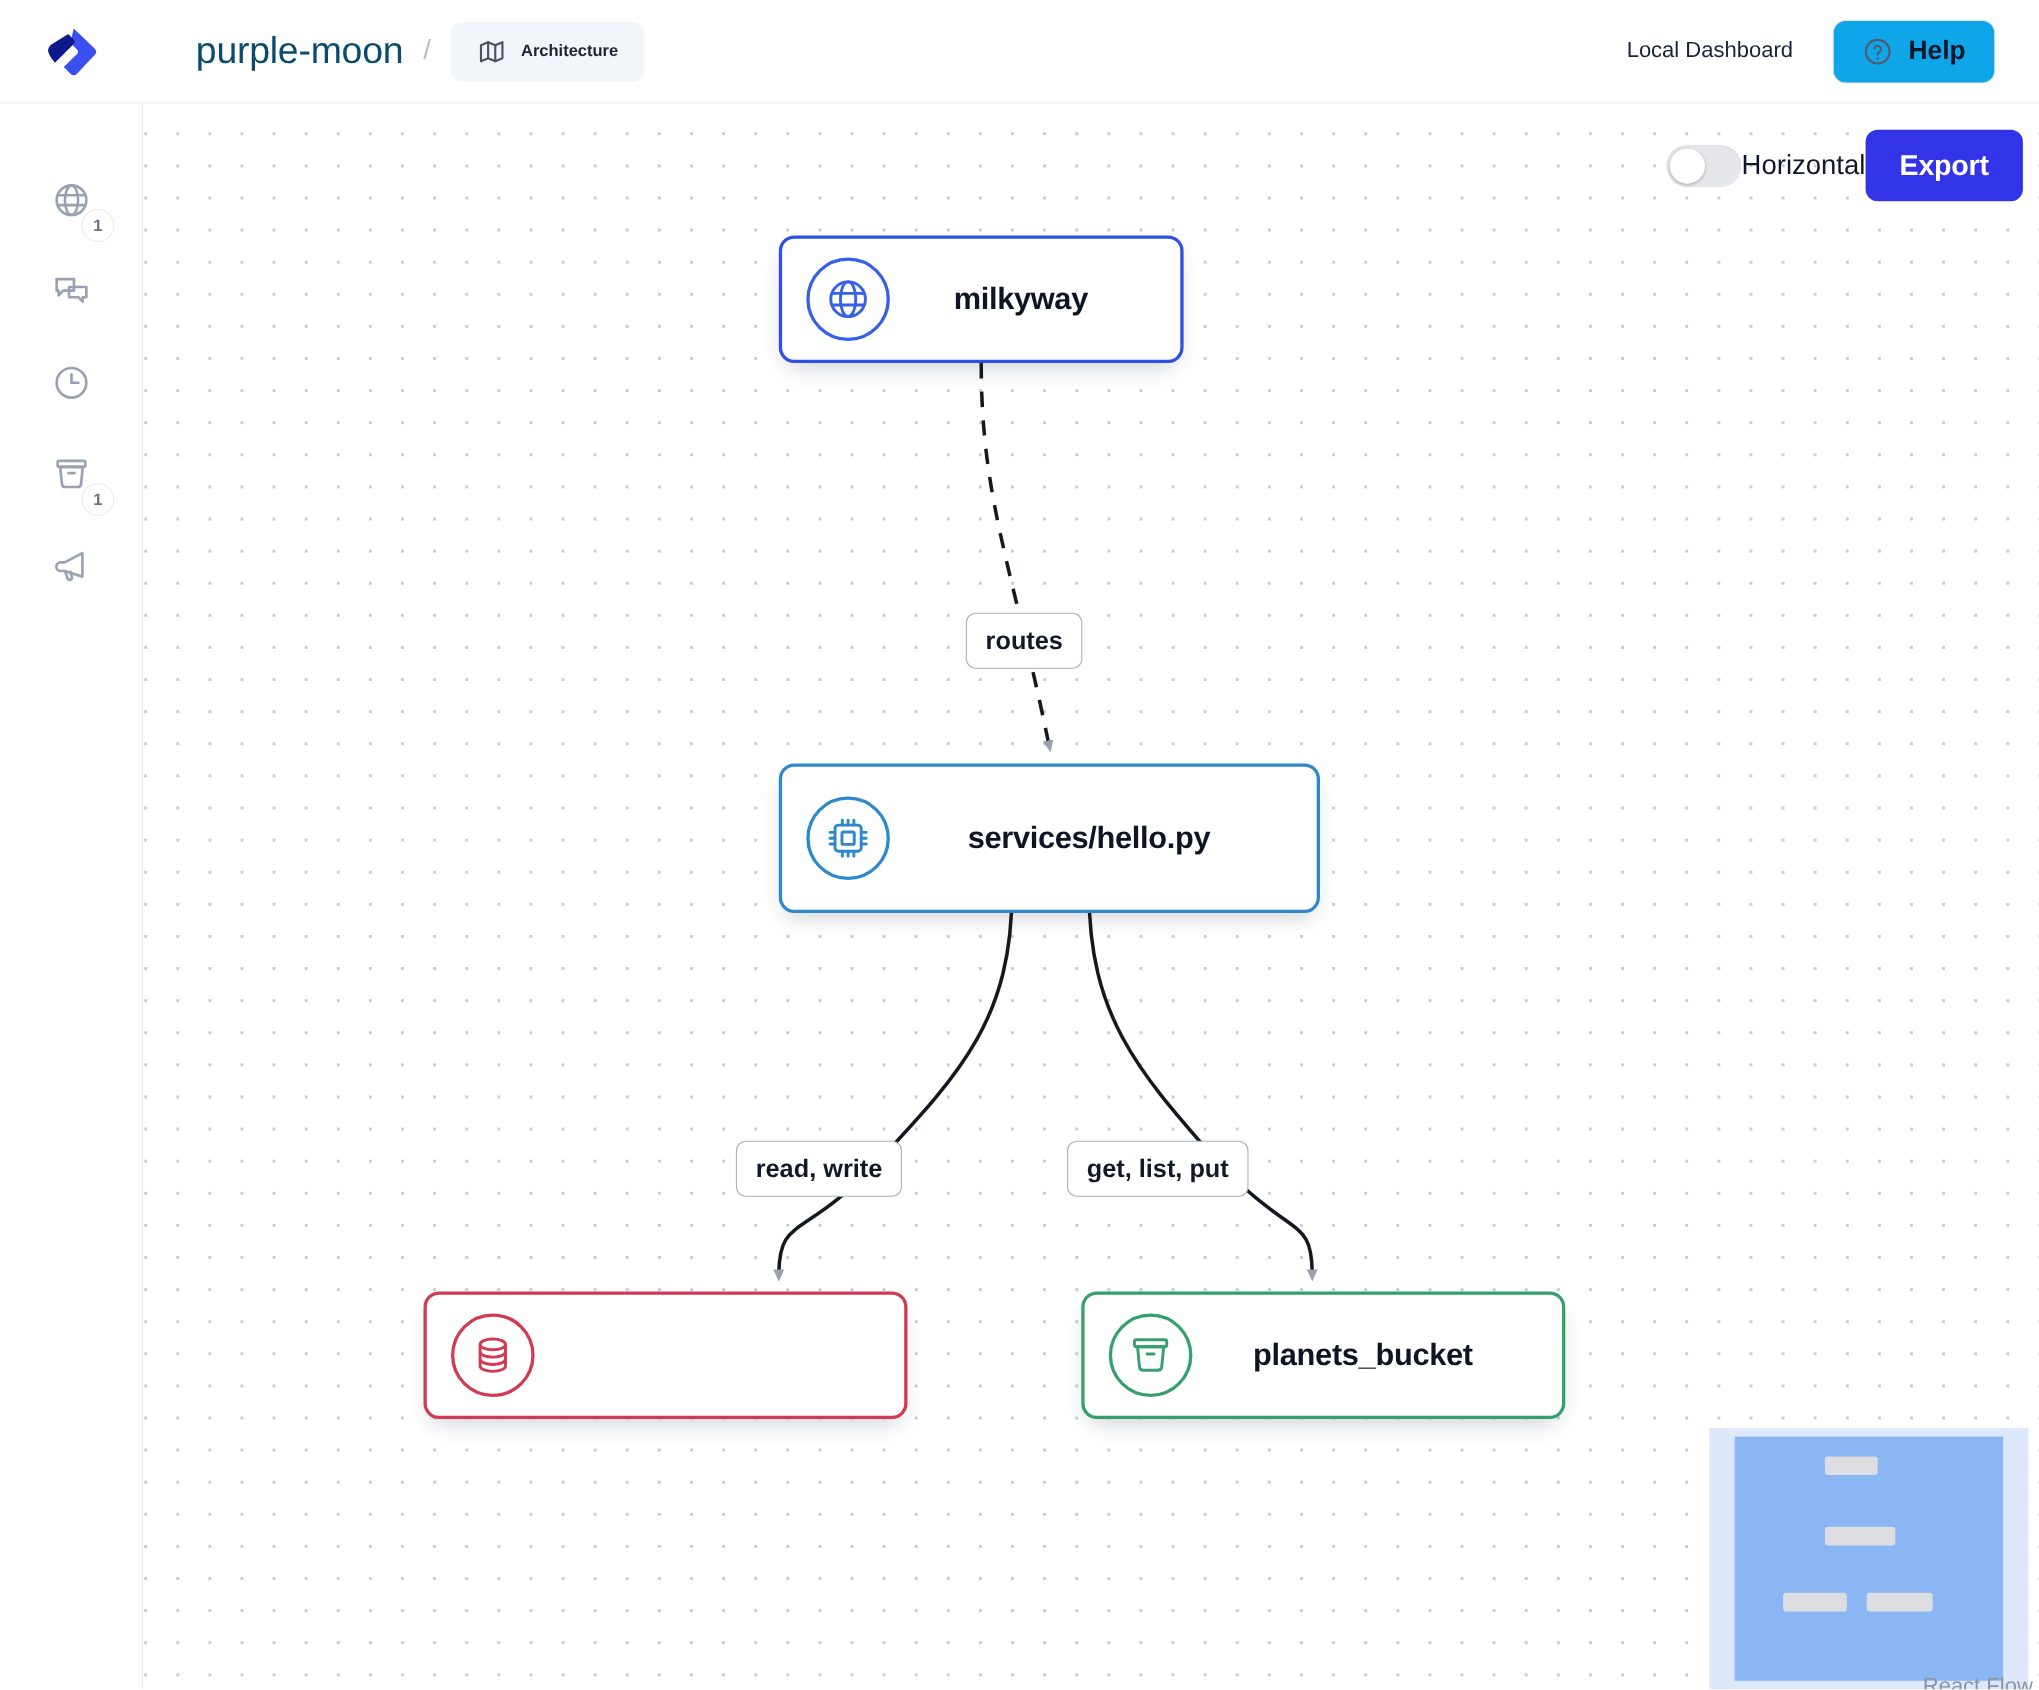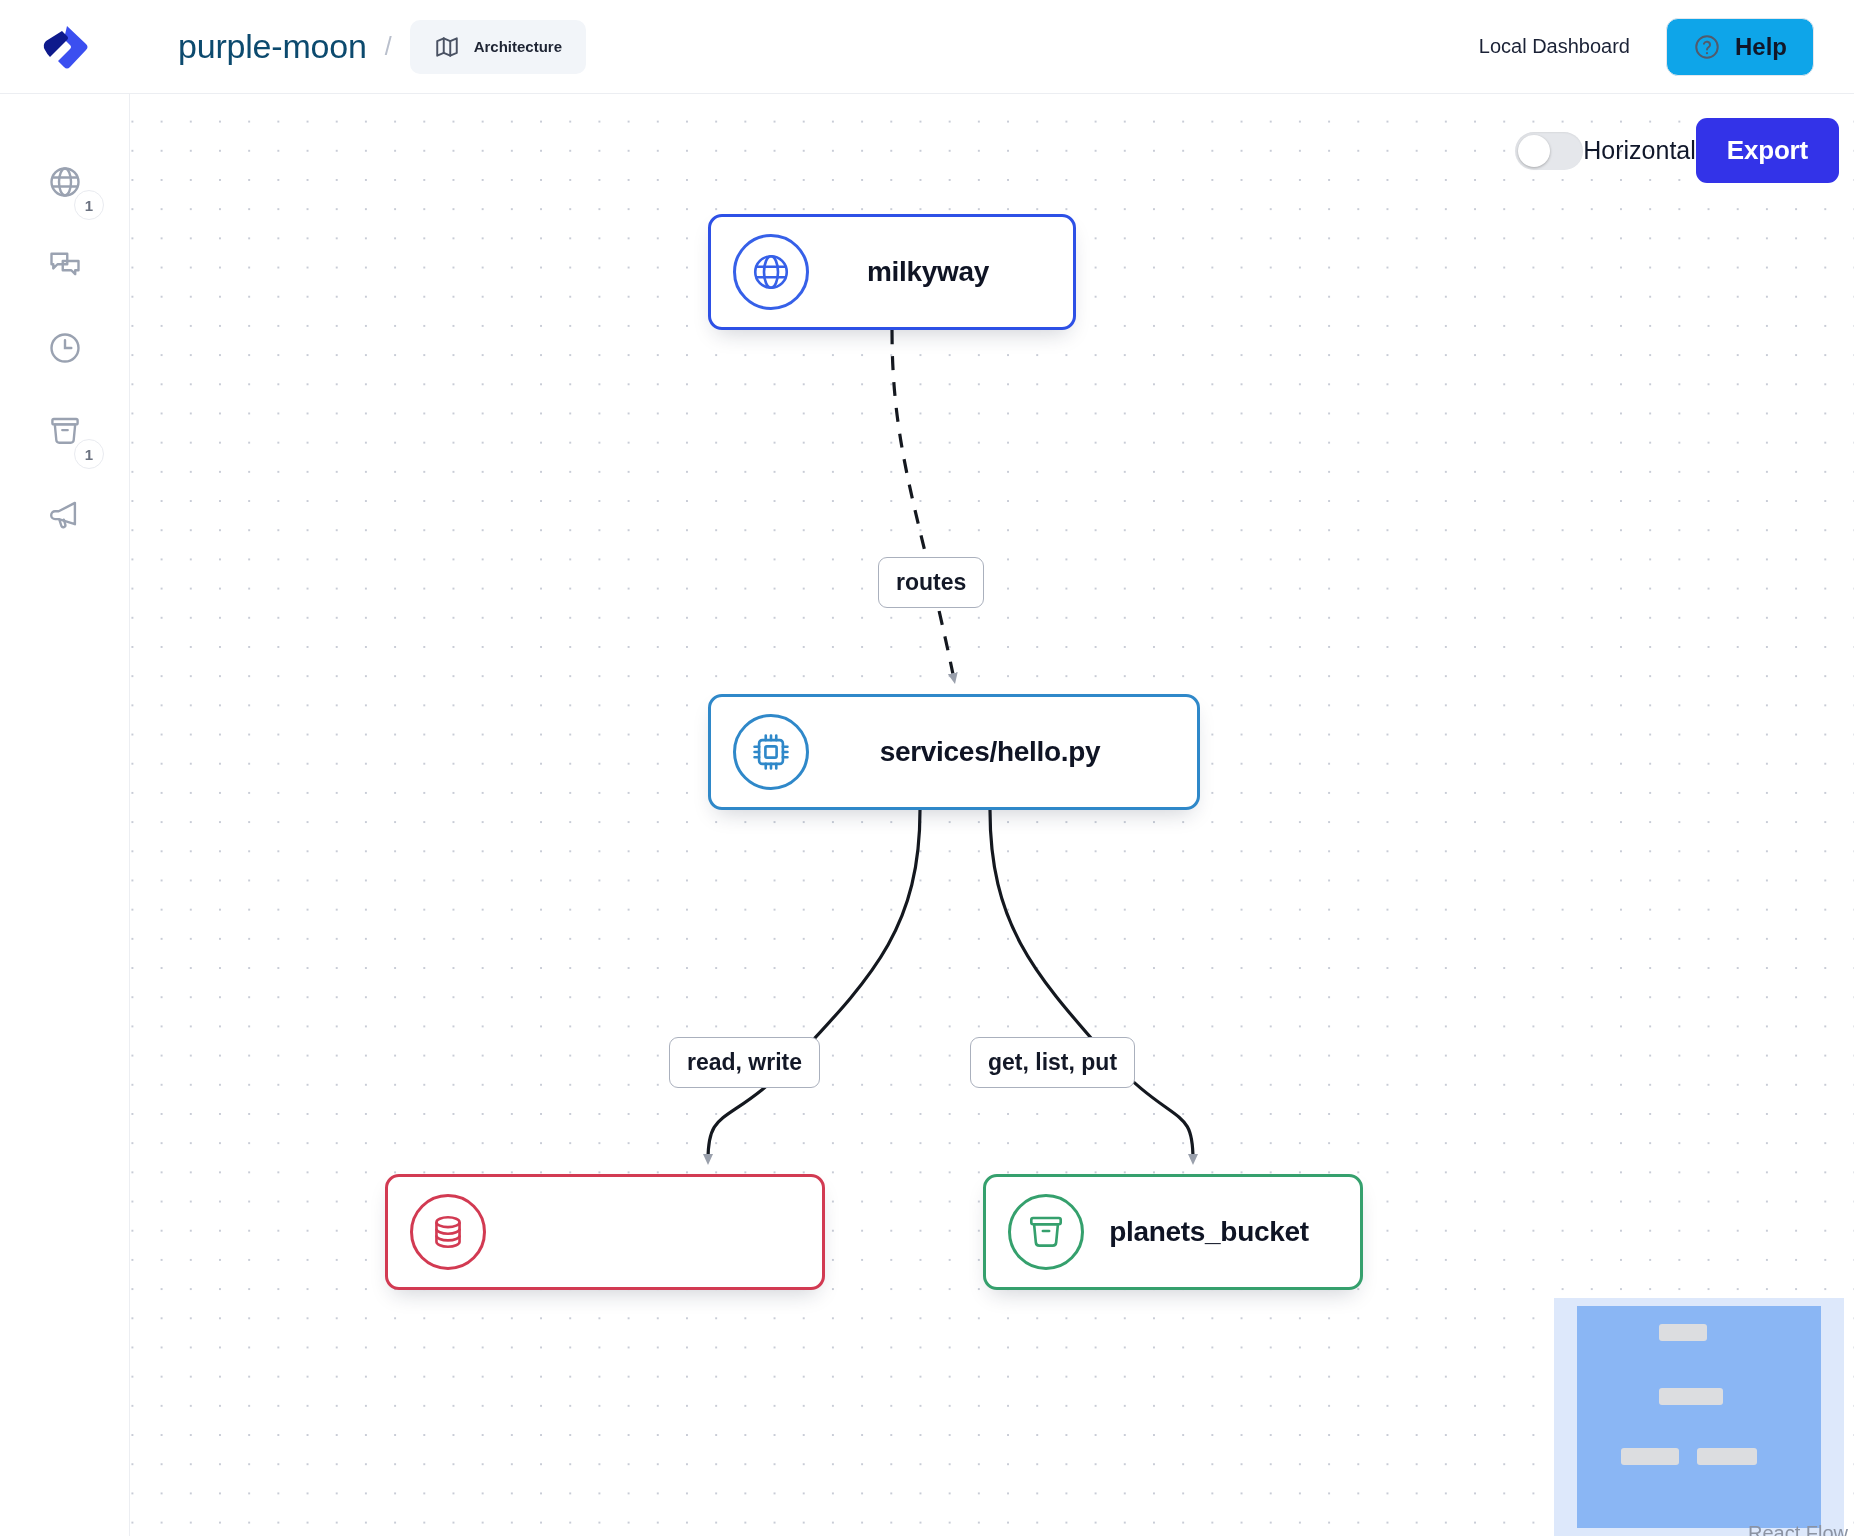--- a/index.html
+++ b/index.html
@@ -120,27 +120,27 @@
     flex: 1 1 auto;
     text-align: center;
     font-size: 28px; font-weight: 700; color: #0f1424;
     letter-spacing: -0.3px;
     padding-right: 26px;
   }
 
   #node-milkyway { left: 578px; top: 120px; width: 368px; height: 116px;
     border-color: #2d50e6; }
   #node-milkyway .ico-wrap { border-color: #3660e8; }
-  #node-service { left: 578px; top: 600px; width: 492px; height: 116px;
+  #node-service { left: 578px; top: 600px; width: 492px; height: 136px;
     border-color: #2f88c9; }
   #node-service .ico-wrap { border-color: #2f88c9; }
   #node-store { left: 255px; top: 1080px; width: 440px; height: 116px;
     border-color: #d23a52; }
   #node-store .ico-wrap { border-color: #d23a52; }
-  #node-bucket { left: 853px; top: 1080px; width: 380px; height: 116px;
+  #node-bucket { left: 853px; top: 1080px; width: 440px; height: 116px;
     border-color: #35a06d; }
   #node-bucket .ico-wrap { border-color: #35a06d; }
 
   
   .edge-label {
     position: absolute;
     background: #ffffff;
     border: 1px solid #aab0bd;
     border-radius: 9px;
     padding: 11px 17px;

